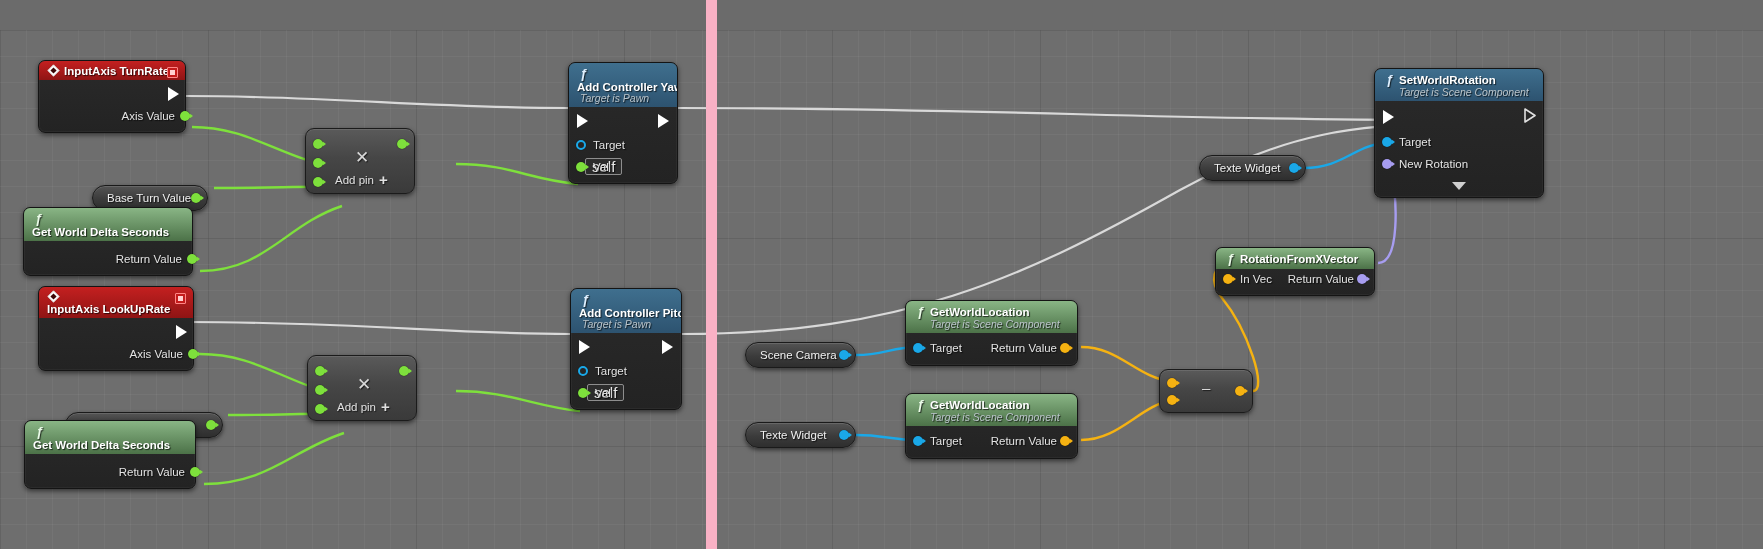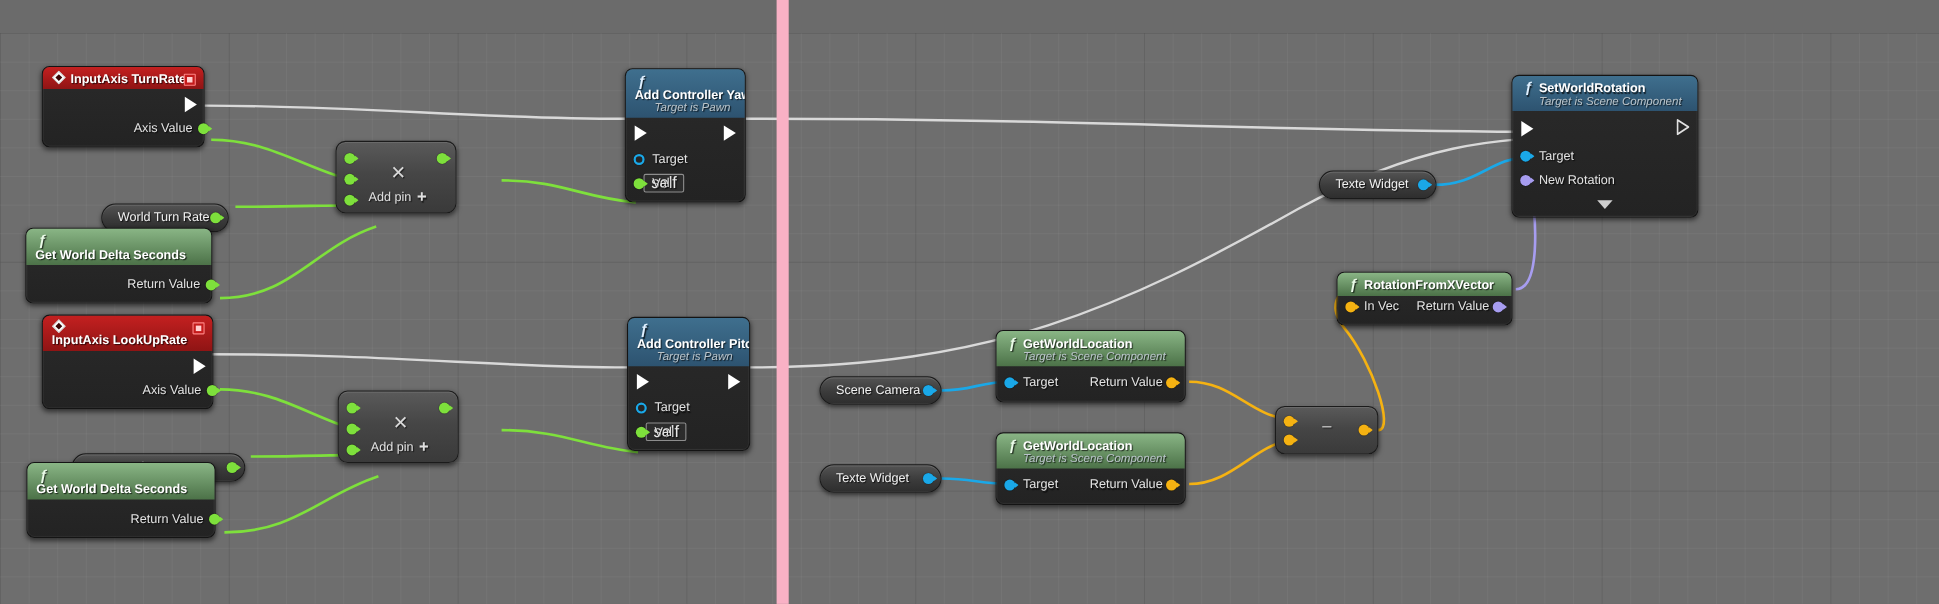--- a/index.html
+++ b/index.html
@@ -38,21 +38,21 @@
     background:linear-gradient(to bottom,#2a2a2a 0%,#232323 100%);
     border:1px solid #141414;
     box-shadow:0 2px 5px rgba(0,0,0,.55), inset 0 0 0 1px rgba(255,255,255,.04);
     color:#e8e8e8; font-size:11.5px; }
   .node .hdr { border-radius:6px 6px 0 0; padding:3px 9px 3px 8px;
     position:relative; overflow:hidden; }
   .node .hdr .ttl { font-weight:bold; font-size:11.5px; color:#fff;
     text-shadow:1px 1px 1px rgba(0,0,0,.7); white-space:nowrap; }
   .node .hdr .sub { font-style:italic; font-size:10.5px; color:#b9c3c9;
     text-shadow:1px 1px 1px rgba(0,0,0,.7); white-space:nowrap;
-    margin-left:18px; margin-top:-1px; }
+    margin-left:3px; margin-top:-1px; }
   .node .body { padding:4px 0 6px 0; position:relative; }
 
   
   .hdr-event { background:linear-gradient(to bottom,#c42020 0%,#8f1414 100%); }
   
   .hdr-func { background:linear-gradient(to bottom,#3f6f8e 0%,#2d5370 100%); }
   
   .hdr-pure { background:linear-gradient(to bottom,#89b585 0%,#4c7248 100%); }
 
   .fnicon { display:inline-block; width:13px; text-align:center; color:#dff0ff;
@@ -202,21 +202,21 @@
           <div class="exec filled" style="right:6px;"></div>
         </div>
         <div class="row right">
           <span class="plabel">Axis Value</span>
           <span class="pin green out arrow"></span>
         </div>
       </div>
     </div>
 
     <div class="pillnode" style="left:92px; top:155px; width:116px;">
-      <span>World Turn Rate</span>
+      <span>Base Turn Value</span>
       <span class="pin green out arrow"></span>
     </div>
 
     <div class="node" style="left:23px; top:177px; width:170px;">
       <div class="hdr hdr-pure">
         <span class="fnicon green">ƒ</span><span class="ttl">Get World Delta Seconds</span>
       </div>
       <div class="body" style="padding-top:8px;">
         <div class="row right">
           <span class="plabel">Return Value</span>

